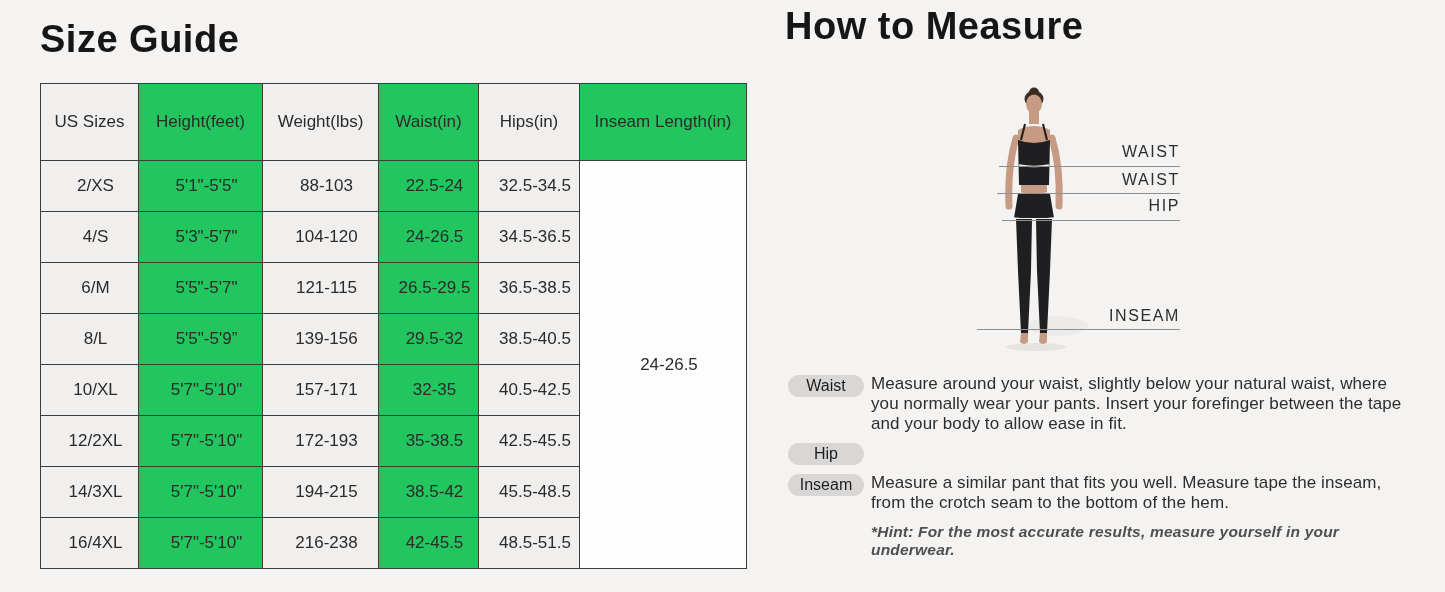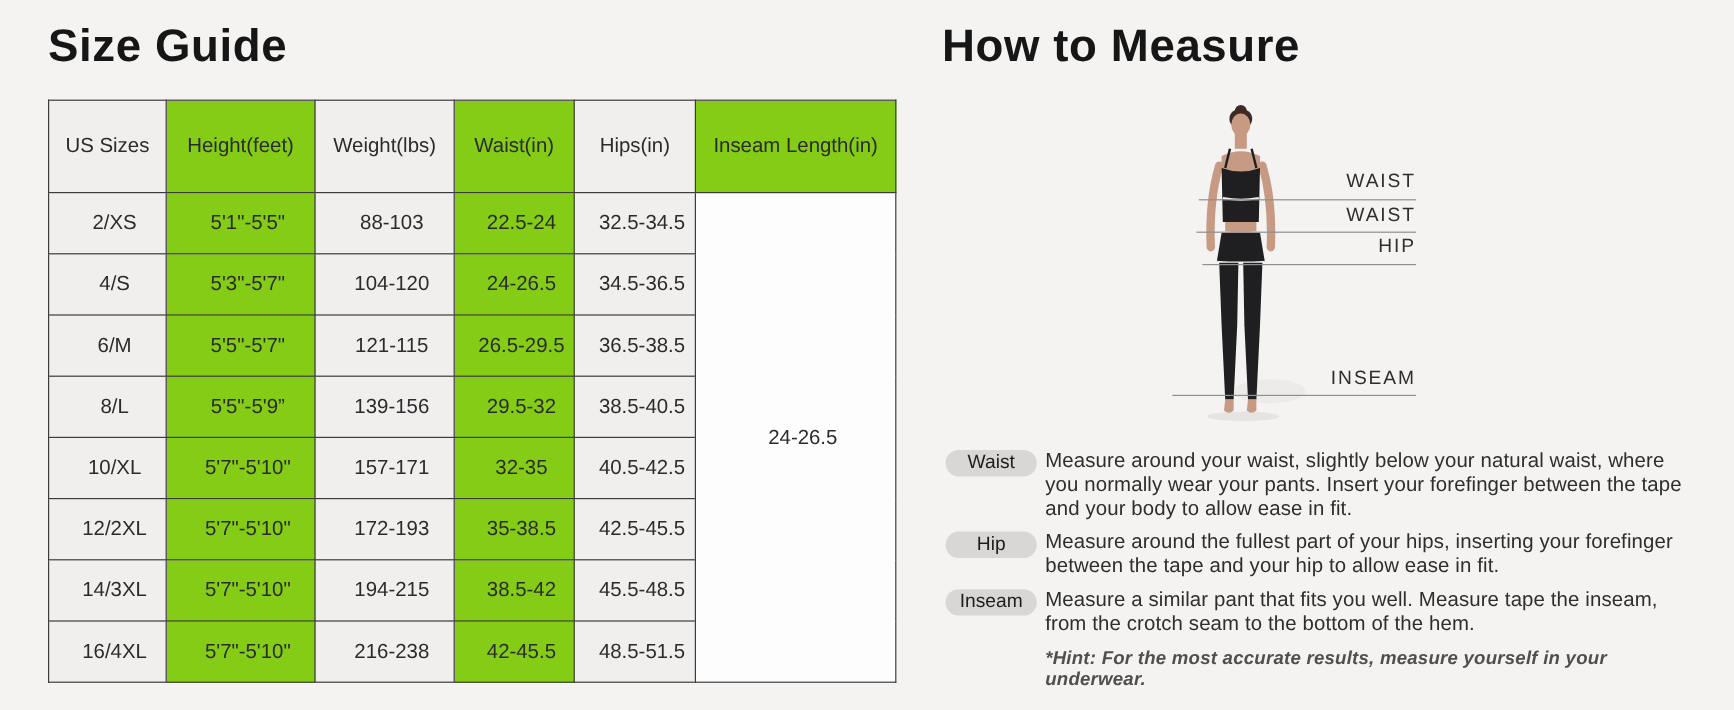--- a/index.html
+++ b/index.html
@@ -15,38 +15,38 @@
 
   
   .section-title {
     position: absolute;
     font-size: 38px;
     font-weight: 800;
     letter-spacing: 0.5px;
     color: #161616;
   }
   #size-guide-title { left: 40px; top: 18px; }
-  #how-to-measure-title { left: 785px; top: 18px; }
+  #how-to-measure-title { left: 785px; top: 5px; }
 
   
   table.size-table {
     position: absolute;
     left: 40px; top: 83px;
     border-collapse: collapse;
     table-layout: fixed;
     width: 706px;
   }
   .size-table th, .size-table td {
     border: 1px solid #3c3c3c;
     text-align: center;
     vertical-align: middle;
     font-size: 17px;
     font-weight: 400;
     color: #2b2b2b;
-    background: #84cc16;
+    background: #22c55e;
     padding: 0 4px;
   }
   .size-table thead th { height: 77px; line-height: 1.25; }
   .size-table tbody td { height: 51px; padding-left: 16px; }
   .size-table th:nth-child(odd), .size-table tbody td.shaded { background: #f1efee; }
   .size-table td.inseam-cell { background: #fdfdfd; vertical-align: middle; }
 
   
   .figure-wrap { position: absolute; left: 980px; top: 86px; width: 120px; height: 268px; }
 
@@ -250,21 +250,20 @@
   <span class="measure-label" id="inseam-label">INSEAM</span>
   <div class="measure-line" id="inseam-line"></div>
 
   <div class="instructions">
     <div class="instruction-row">
       <span class="pill">Waist</span>
       <p class="instruction-text">Measure around your waist, slightly below your natural waist, where you normally wear your pants. Insert your forefinger between the tape and your body to allow ease in fit.</p>
     </div>
     <div class="instruction-row">
       <span class="pill">Hip</span>
-      <p class="instruction-text">Measure around the fullest part of your hips, inserting your forefinger between the tape and your hip to allow ease in fit.</p>
     </div>
     <div class="instruction-row">
       <span class="pill">Inseam</span>
       <p class="instruction-text">Measure a similar pant that fits you well. Measure tape the inseam, from the crotch seam to the bottom of the hem.</p>
     </div>
     <p class="hint">*Hint: For the most accurate results, measure yourself in your underwear.</p>
   </div>
 
 </div>
 

